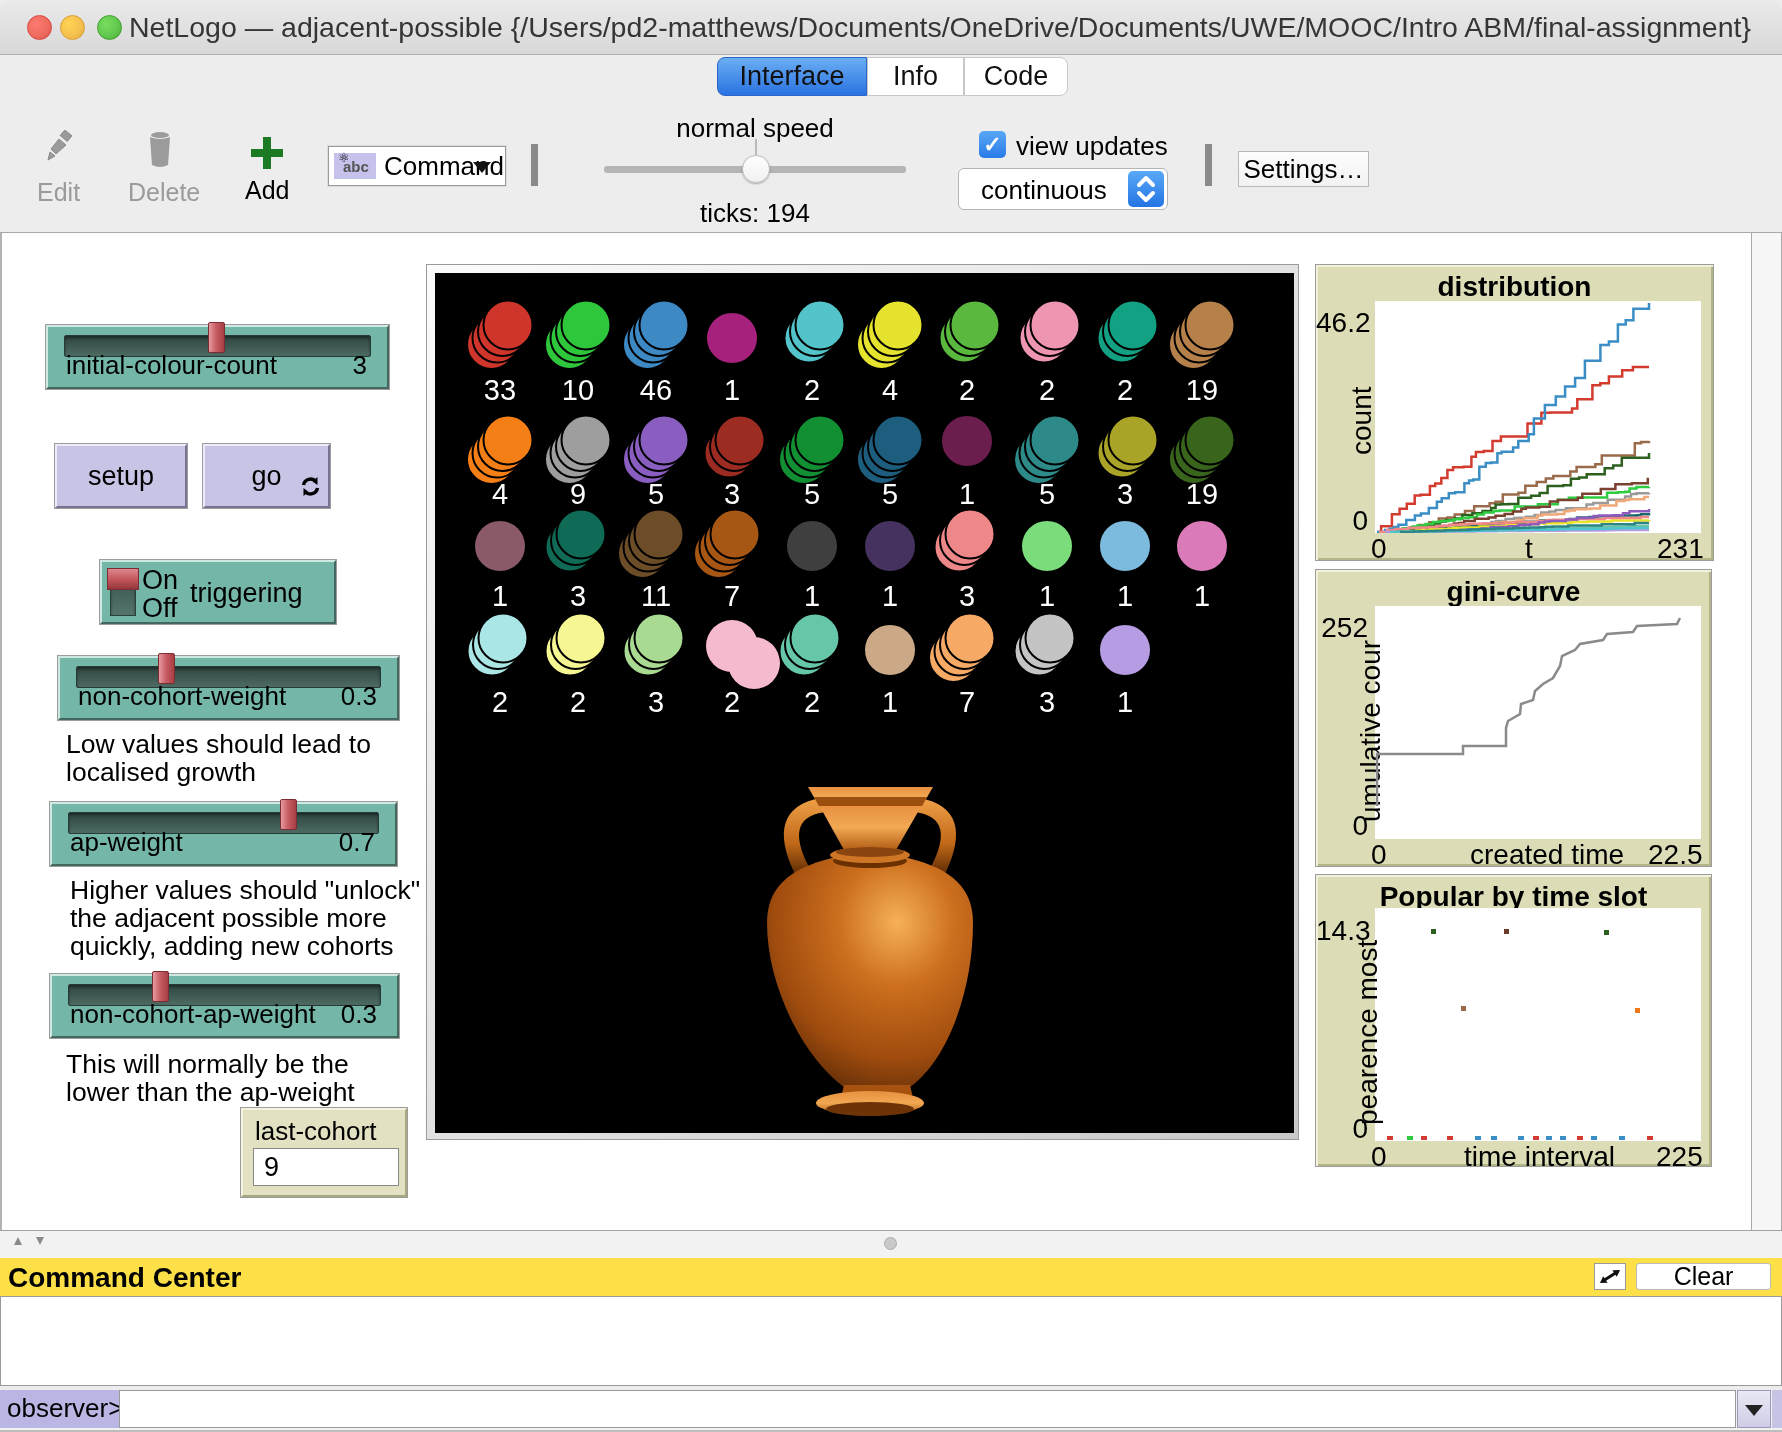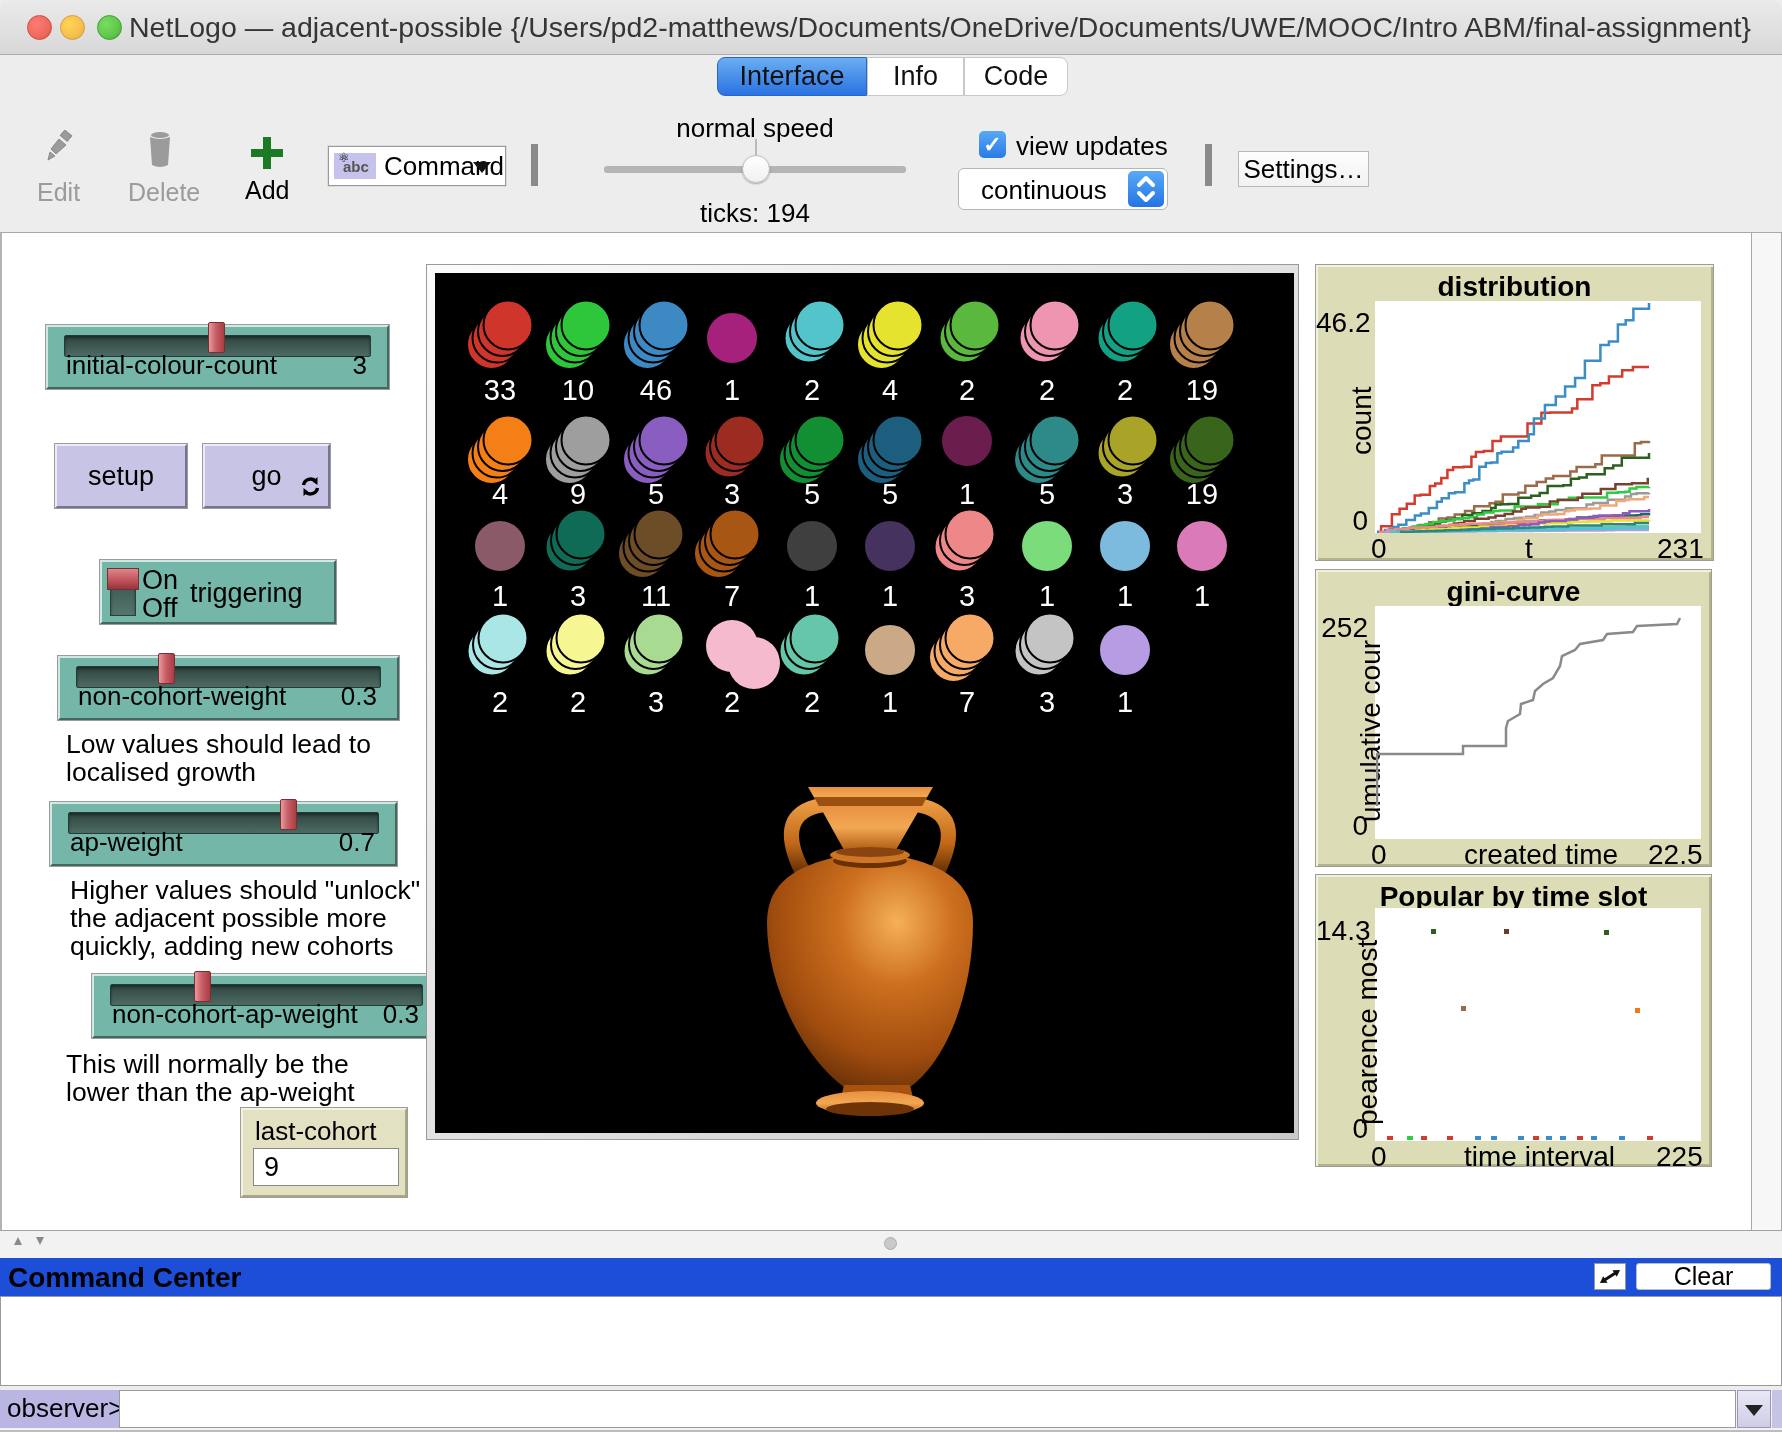--- a/index.html
+++ b/index.html
@@ -66,21 +66,21 @@
   .plot .ptitle { position:absolute; top:6px; left:0; width:100%; text-align:center; font-weight:bold;
     font-size:28px; color:#000; }
   .plot .parea { position:absolute; background:#fff; }
   .plot .ylab-top { position:absolute; font-size:28px; color:#000; text-align:right; }
   .plot .ylab-bot { position:absolute; font-size:28px; color:#000; text-align:right; }
   .plot .yname { position:absolute; font-size:28px; color:#000; transform:rotate(-90deg); transform-origin:left top; }
   .plot .xlab { position:absolute; font-size:28px; color:#000; }
 
   
   #splitbar { left:0; top:1230px; width:1782px; height:28px; background:#f2f2f2; border-top:1px solid #a2a2a2; }
-  #cchead { left:0; top:1258px; width:1782px; height:38px; background:#1d4ed8; }
+  #cchead { left:0; top:1258px; width:1782px; height:38px; background:#fde047; }
   #cchead .t { position:absolute; left:8px; top:4px; font-weight:bold; font-size:28px; }
   #clearbtn { position:absolute; right:11px; top:5px; width:135px; height:27px; background:#fff;
     border:1px solid #bbb; border-radius:3px; text-align:center; font-size:25px; line-height:25px; }
   #ccbody { left:0; top:1296px; width:1782px; height:90px; background:#fff; border:1px solid #9a9a9a; }
   #obsrow { left:0; top:1390px; width:1782px; height:42px; background:#f2f2f2; }
   #obslabel { position:absolute; left:0; top:0; width:119px; height:38px; background:#b9b6e4;
     font-size:26px; line-height:36px; padding-left:7px; }
   #obsinput { position:absolute; left:119px; top:0; width:1617px; height:38px; background:#fff; border:1px solid #9a9a9a; }
   #obsdrop { position:absolute; left:1737px; top:0; width:34px; height:38px; background:linear-gradient(#e9e8f4,#cfcde6);
     border:1px solid #9a98b8; }
@@ -185,21 +185,21 @@
 <div class="abs notetext" style="left:66px; top:730px;">Low values should lead to<br>localised growth</div>
 
 <div class="abs slider" style="left:50px; top:802px; width:347px; height:64px;">
   <div class="track"></div>
   <div class="knob" style="left:228px;"></div>
   <div class="lab">ap-weight</div>
   <div class="val">0.7</div>
 </div>
 <div class="abs notetext" style="left:70px; top:876px;">Higher values should "unlock"<br>the adjacent possible more<br>quickly, adding new cohorts</div>
 
-<div class="abs slider" style="left:50px; top:974px; width:349px; height:64px;margin-left:42px;">
+<div class="abs slider" style="left:50px; top:974px; width:349px; height:64px;">
   <div class="track"></div>
   <div class="knob" style="left:100px;"></div>
   <div class="lab">non-cohort-ap-weight</div>
   <div class="val">0.3</div>
 </div>
 <div class="abs notetext" style="left:66px; top:1050px;">This will normally be the<br>lower than the ap-weight</div>
 
 <div class="abs" style="left:241px; top:1108px; width:166px; height:89px; background:#e2e2c2; border:2px solid; border-color:#f4f4de #a8a882 #a8a882 #f4f4de; box-shadow:0 0 0 1px #9c9c9c;">
   <div style="position:absolute; left:12px; top:6px; font-size:26px;">last-cohort</div>
   <div style="position:absolute; left:10px; top:38px; width:146px; height:38px; background:#fff; border:1px solid #888;">
@@ -429,21 +429,21 @@
     </svg>
 </div>
 
 <div class="abs plot" id="plot2" style="left:1315px; top:569px; width:397px; height:298px;">
   <div class="ptitle">gini-curve</div>
   <div class="parea" style="left:59px; top:36px; width:326px; height:233px;"></div>
   <div class="ylab-top" style="left:0; top:42px; width:52px;">252</div>
   <div class="ylab-bot" style="left:0; top:240px; width:52px;">0</div>
   <div class="yname" style="left:39px; top:252px;">umulative cour</div>
   <div class="xlab" style="left:55px; top:269px;">0</div>
-  <div class="xlab" style="left:148px; top:269px;">created time</div>
+  <div class="xlab" style="left:154px; top:269px;">created time</div>
   <div class="xlab" style="left:332px; top:269px;">22.5</div>
   <svg style="position:absolute; left:59px; top:36px;" width="326" height="233" viewBox="0 0 326 233" id="svg-gini">
       <path d="M2 200 L2 148 L88 148 L88 140 L131 140 L131 122 L133 115 L145 108 L146 98 L158 94 L160 85 L168 78 L178 72 L185 60 L187 50 L200 44 L205 38 L228 34 L232 28 L258 26 L262 20 L302 18 L305 12" fill="none" stroke="#8a8a8a" stroke-width="2.5"></path>
     </svg>
 </div>
 
 <div class="abs plot" id="plot3" style="left:1315px; top:874px; width:397px; height:293px;">
   <div class="ptitle">Popular by time slot</div>
   <div class="parea" style="left:59px; top:33px; width:326px; height:233px;"></div>
   <div class="ylab-top" style="left:0; top:40px; width:52px;">14.3</div>

